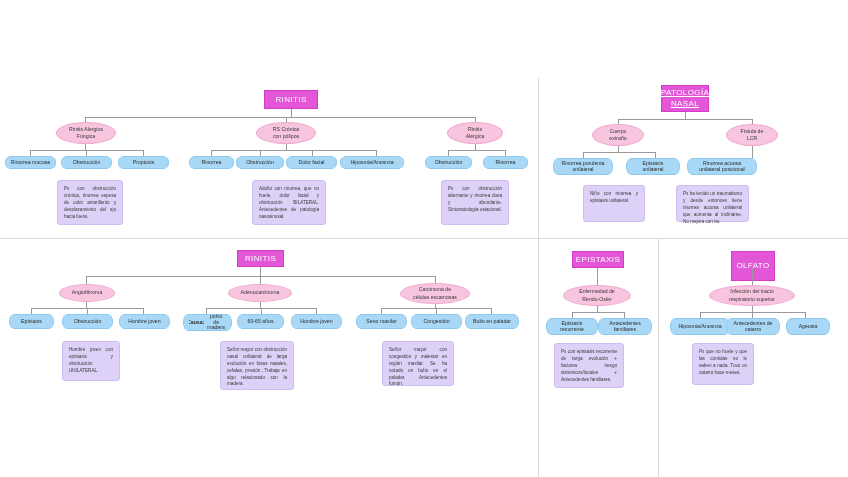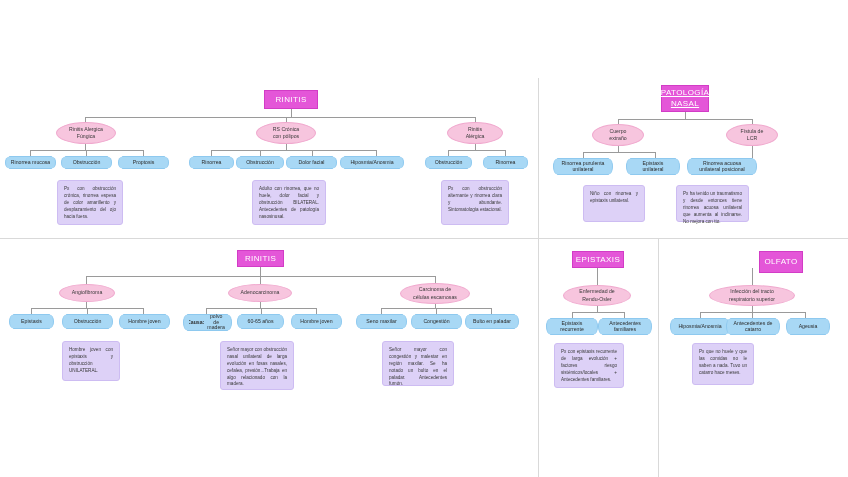--- a/index.html
+++ b/index.html
@@ -153,21 +153,21 @@
   <div class="ln v" style="left:597px;top:268px;height:17px;"></div>
   <div class="node oval" style="left:563px;top:285px;width:68px;height:21px;">Enfermedad de<br>Rendu-Osler</div>
   <div class="ln v" style="left:597px;top:306px;height:6px;"></div>
   <div class="ln h" style="left:572px;top:312px;width:52px;"></div>
   <div class="ln v" style="left:572px;top:312px;height:6px;"></div>
   <div class="ln v" style="left:624px;top:312px;height:6px;"></div>
   <div class="node leaf" style="left:549px;top:318px;width:46px;height:17px;">Epistaxis<br>recurrente</div>
   <div class="node leaf" style="left:601px;top:318px;width:48px;height:17px;">Antecedentes<br>familiares</div>
   <div class="node note" style="left:554px;top:343px;width:70px;height:45px;">Px con epistaxis recurrente de larga evolución + factores riesgo sistémicos/locales + Antecedentes familiares.</div>
 
-  <div class="node root" style="left:731px;top:251px;width:44px;height:22px;margin-left:28px;">OLFATO</div>
+  <div class="node root" style="left:731px;top:251px;width:44px;height:30px;">OLFATO</div>
   <div class="ln v" style="left:752px;top:268px;height:17px;"></div>
   <div class="node oval" style="left:709px;top:285px;width:86px;height:21px;">Infección del tracto<br>respiratorio superior</div>
   <div class="ln v" style="left:752px;top:306px;height:6px;"></div>
   <div class="ln h" style="left:700px;top:312px;width:105px;"></div>
   <div class="ln v" style="left:700px;top:312px;height:6px;"></div>
   <div class="ln v" style="left:752px;top:312px;height:6px;"></div>
   <div class="ln v" style="left:805px;top:312px;height:6px;"></div>
   <div class="node leaf" style="left:673px;top:318px;width:54px;height:17px;">Hiposmia/Anosmia</div>
   <div class="node leaf" style="left:729px;top:318px;width:48px;height:17px;">Antecedentes de<br>catarro</div>
   <div class="node leaf" style="left:789px;top:318px;width:38px;height:17px;">Ageusia</div>

